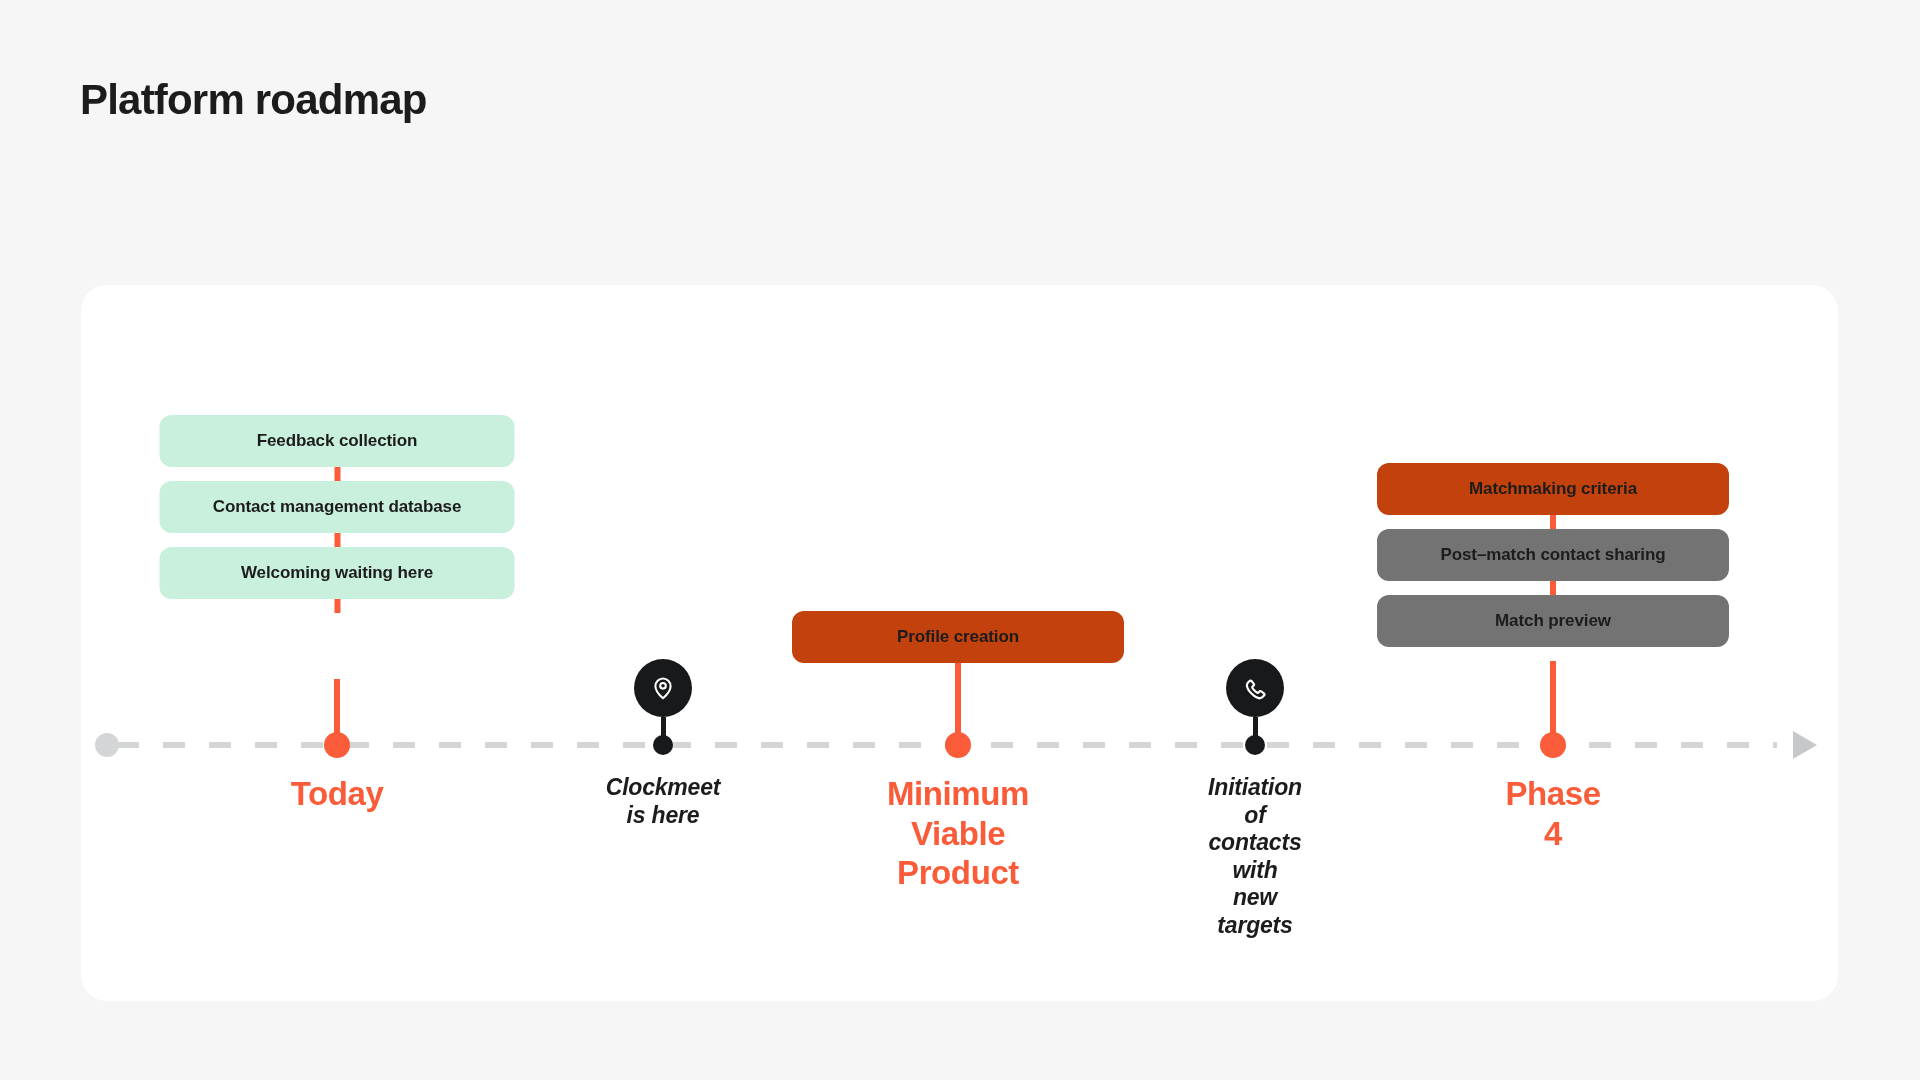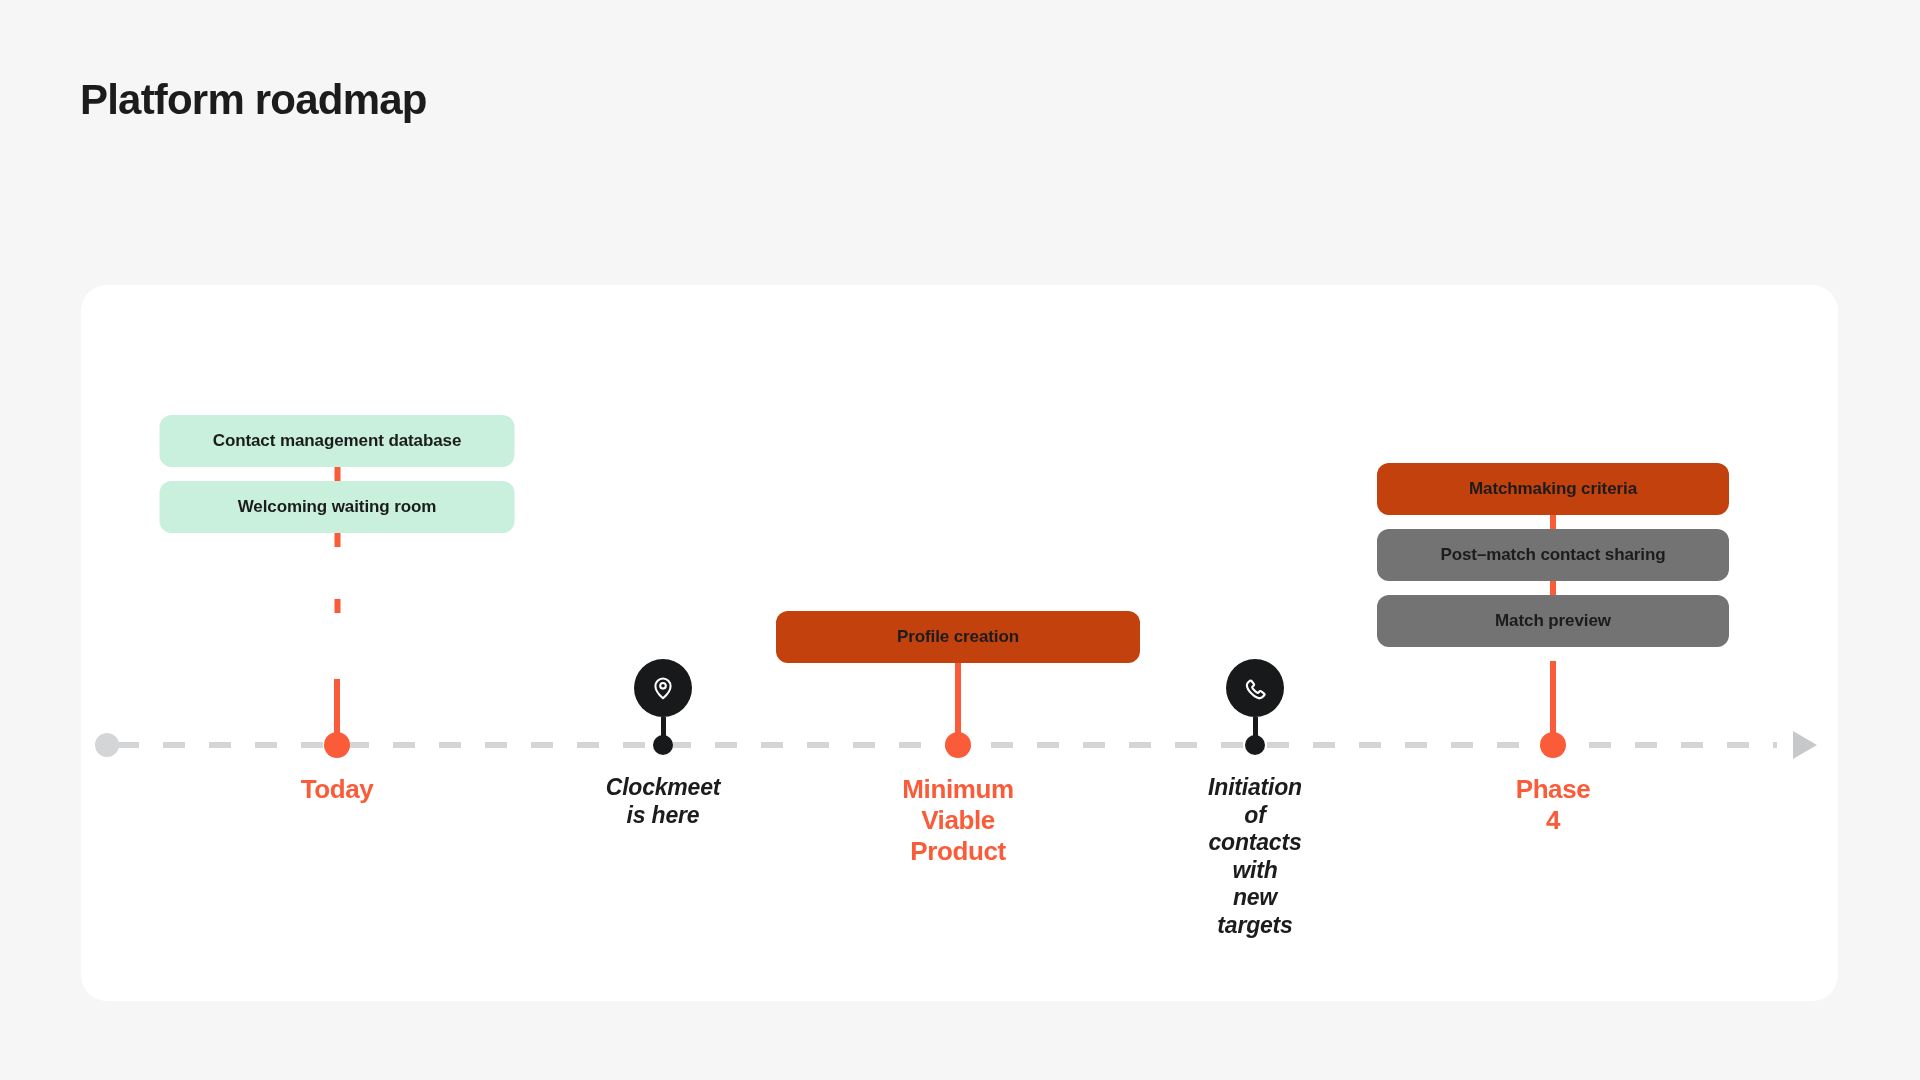--- a/index.html
+++ b/index.html
@@ -163,21 +163,21 @@
   .label {
     position: absolute;
     top: 766px;
     transform: translateX(-50%);
     text-align: center;
     white-space: pre-line;
     line-height: 1.2;
   }
   .label.accent {
     color: #FA5B38;
-    font-size: 26px;
+    font-size: 33px;
     font-weight: 700;
     letter-spacing: -0.4px;
   }
   .label.italic {
     color: #1C1C1C;
     font-size: 23px;
     font-weight: 600;
     font-style: italic;
     letter-spacing: -0.2px;
   }
@@ -206,22 +206,23 @@
   <div class="board"></div>
 
   <div class="axis">
     <div class="axis-start-dot"></div>
     <div class="axis-line"></div>
     <div class="axis-arrow"></div>
   </div>
 
   <div class="milestone" style="left:337px;">
     <div class="card-stack" style="top:407px; width:355px;">
+      <div class="card green">Feedback collection</div>
       <div class="card green">Contact management database</div>
-      <div class="card green">Welcoming waiting room</div>
+      <div class="card green">Welcoming waiting here</div>
       <div class="nub" style="top:52px;"></div>
       <div class="nub" style="top:118px;"></div>
       <div class="nub" style="top:184px;"></div>
     </div>
     <div class="stem" style="top:671px; height:64px;"></div>
     <div class="dot-orange"></div>
     <div class="label accent">Today</div>
   </div>
 
   <div class="milestone" style="left:663px;">
@@ -233,21 +234,21 @@
         </svg>
       </span>
     </div>
     <div class="stem-black" style="top:709px; height:24px;"></div>
     <div class="dot-black"></div>
     <div class="label italic">Clockmeet
 is here</div>
   </div>
 
   <div class="milestone" style="left:958px;">
-    <div class="card-stack" style="top:603px; width:364px;">
+    <div class="card-stack" style="top:603px; width:332px;">
       <div class="card yellow">Profile creation</div>
     </div>
     <div class="stem" style="top:655px; height:80px;"></div>
     <div class="dot-orange"></div>
     <div class="label accent">Minimum
 Viable
 Product</div>
   </div>
 
   <div class="milestone" style="left:1255px;">

